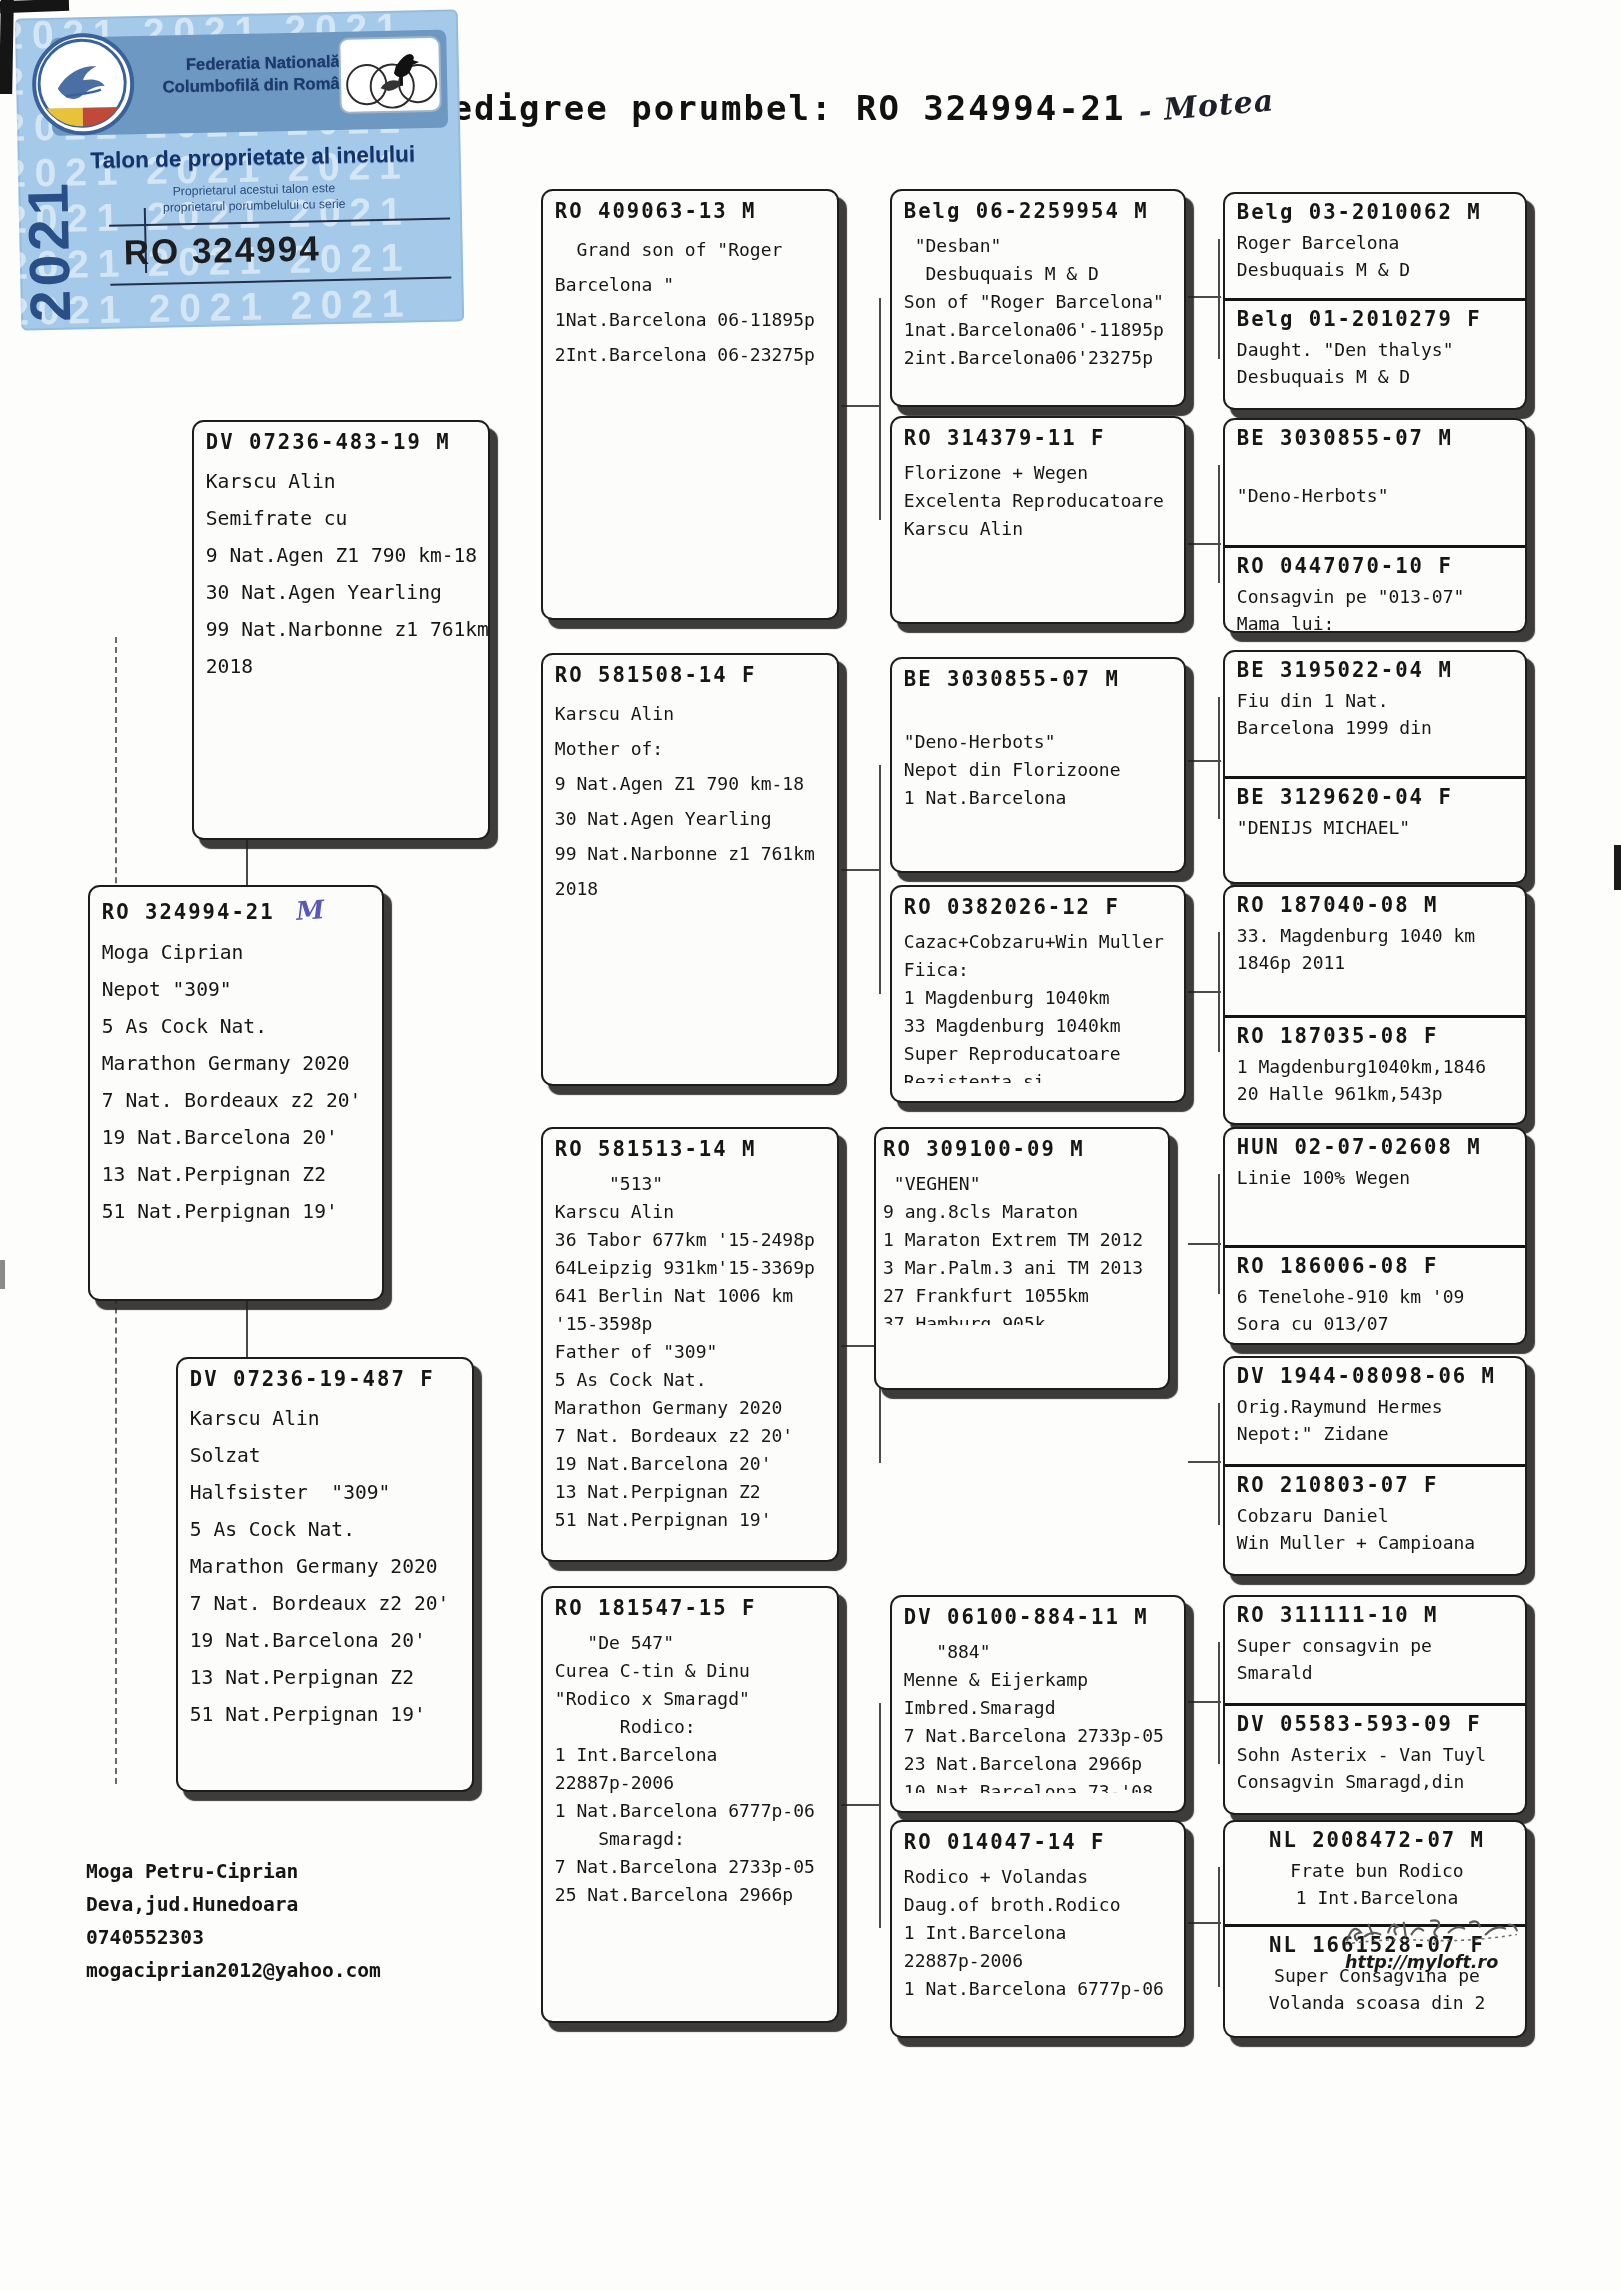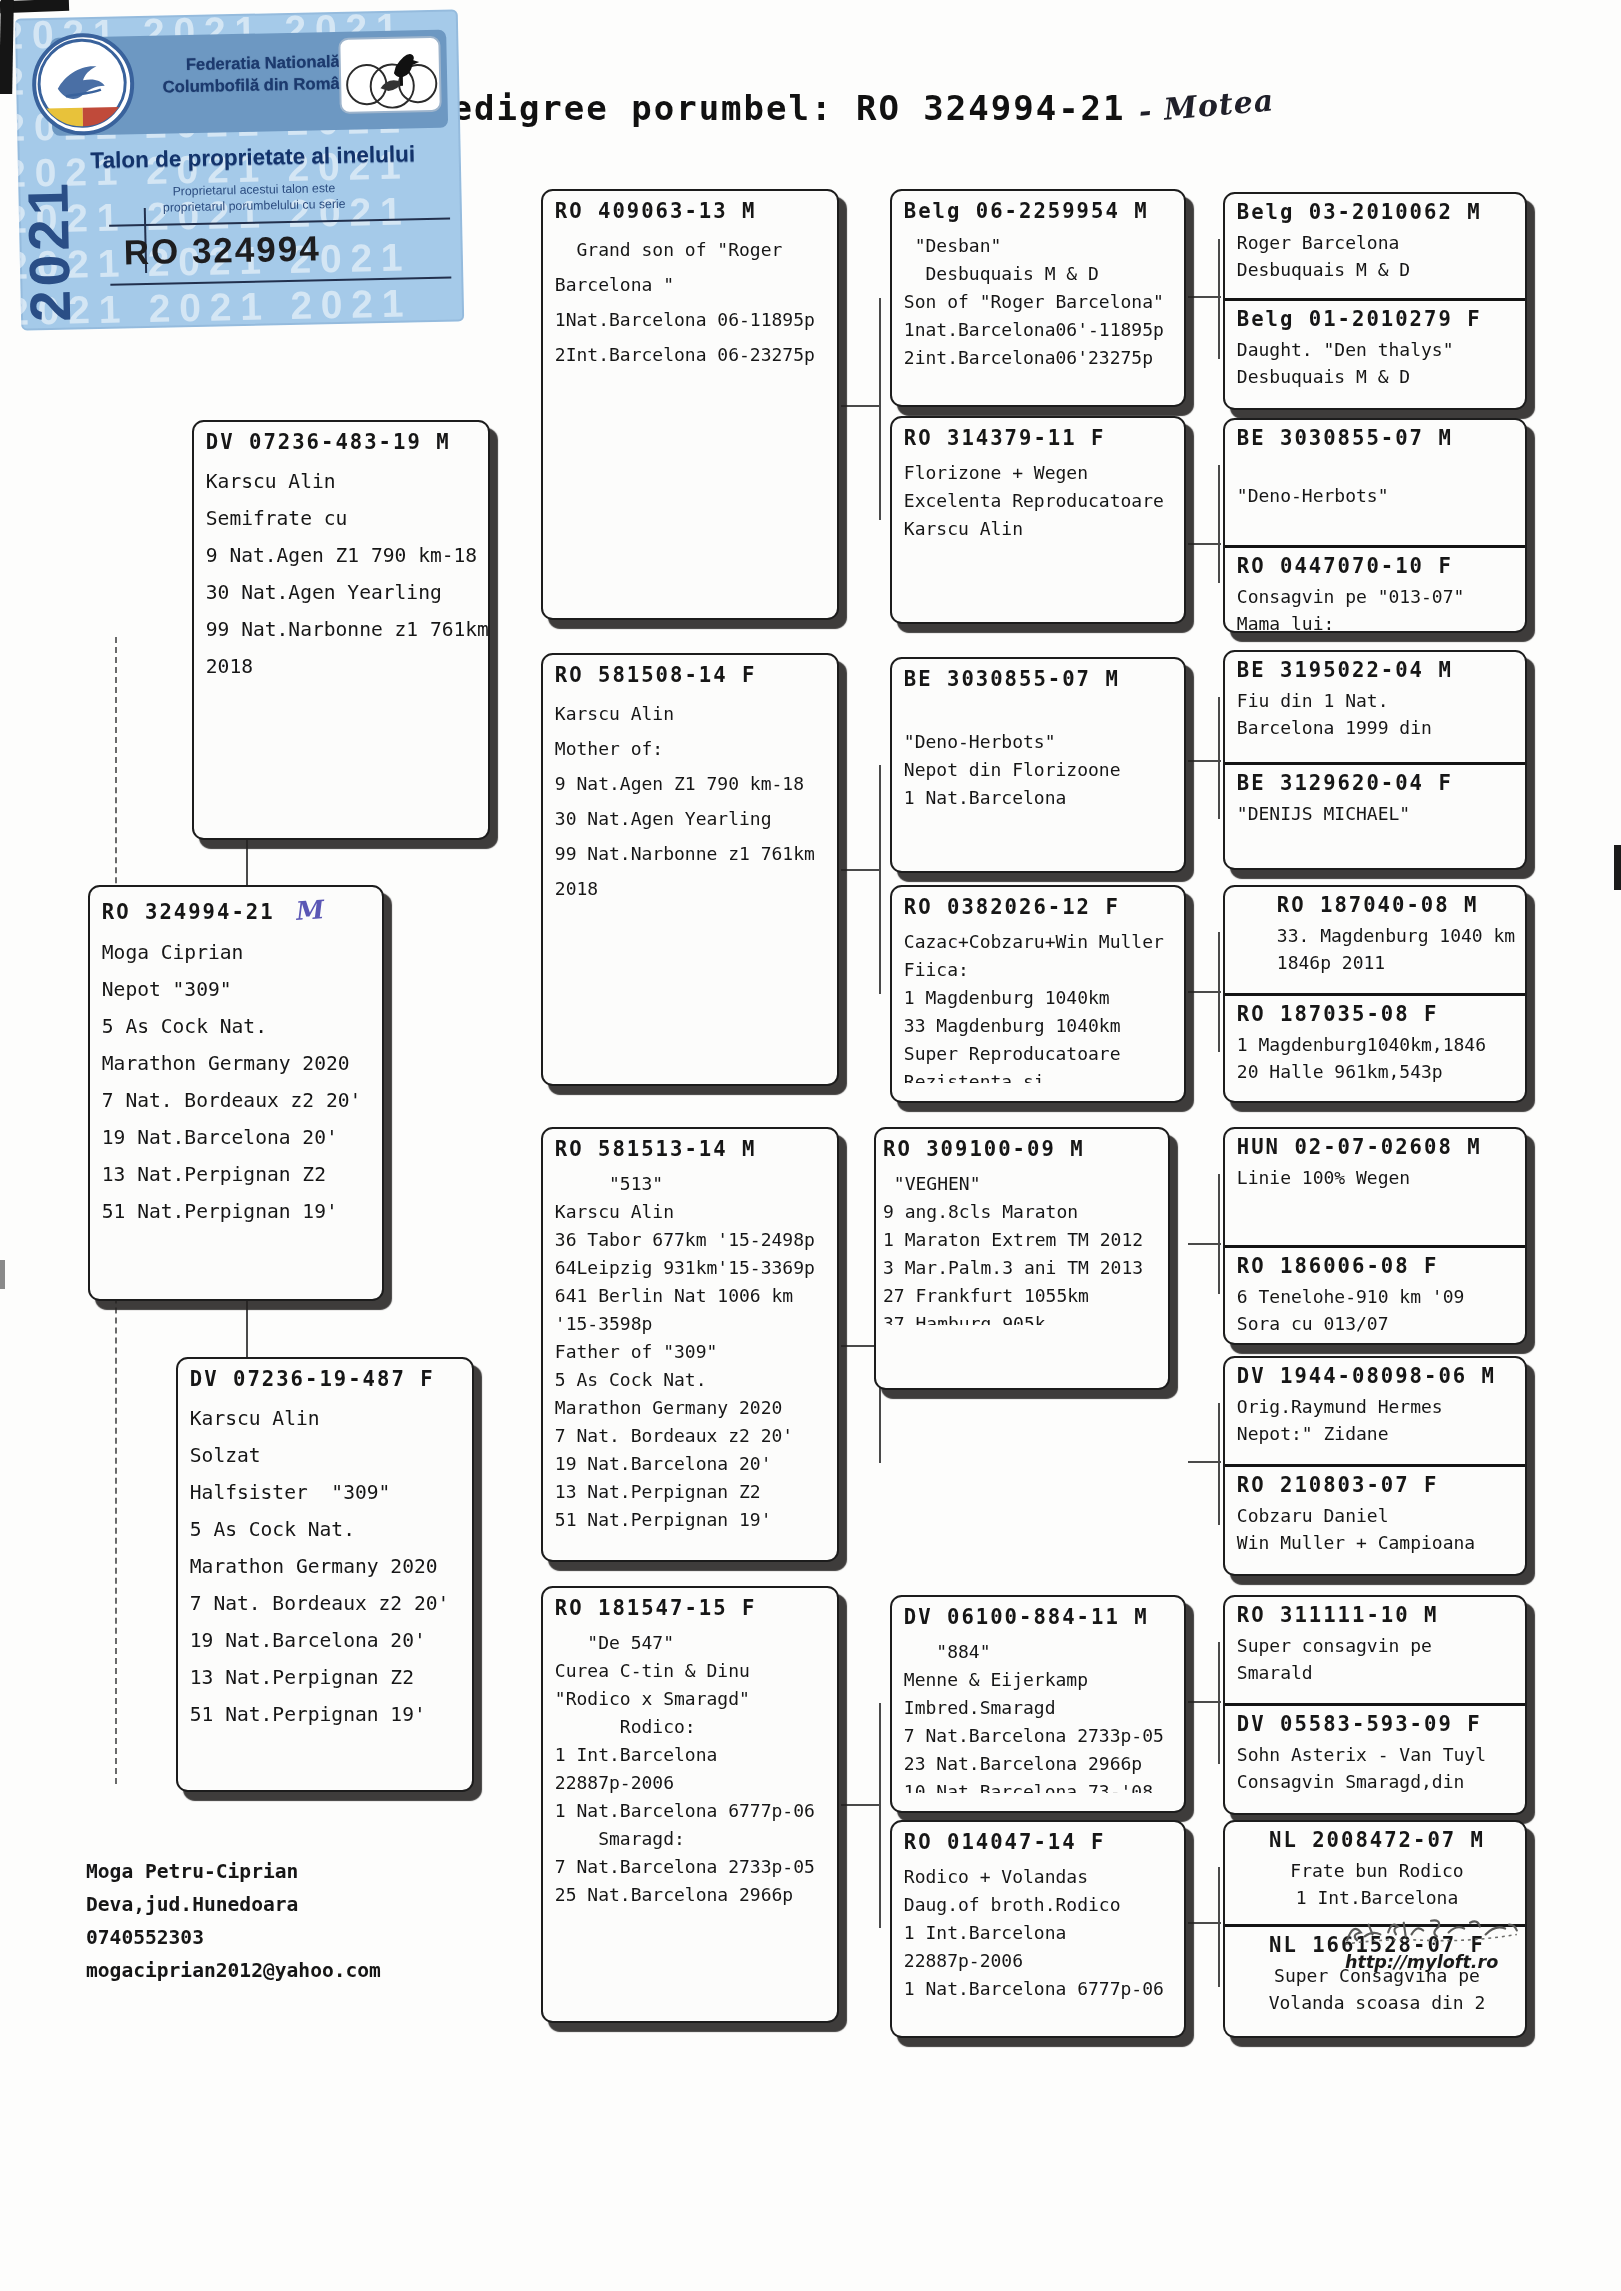--- a/index.html
+++ b/index.html
@@ -316,33 +316,33 @@
 "Deno-Herbots"</div>
     </div>
     <div class="psub pbot" style="height:86px;">
       <div class="btitle">RO 0447070-10 F</div>
       <div class="bbody">Consagvin pe "013-07"
 Mama lui:</div>
     </div>
   </div>
 
   <div class="ppair" style="left:1223px;top:650px;">
-    <div class="psub" style="height:110px;">
+    <div class="psub" style="height:124px;">
       <div class="btitle">BE 3195022-04 M</div>
       <div class="bbody">Fiu din 1 Nat.
 Barcelona 1999 din</div>
     </div>
     <div class="psub pbot" style="height:106px;">
       <div class="btitle">BE 3129620-04 F</div>
       <div class="bbody">"DENIJS MICHAEL"</div>
     </div>
   </div>
 
   <div class="ppair" style="left:1223px;top:885px;">
-    <div class="psub" style="height:106px;margin-left:40px;">
+    <div class="psub" style="height:128px;">
       <div class="btitle">RO 187040-08 M</div>
       <div class="bbody">33. Magdenburg 1040 km
 1846p 2011</div>
     </div>
     <div class="psub pbot" style="height:108px;">
       <div class="btitle">RO 187035-08 F</div>
       <div class="bbody">1 Magdenburg1040km,1846
 20 Halle 961km,543p</div>
     </div>
   </div>

